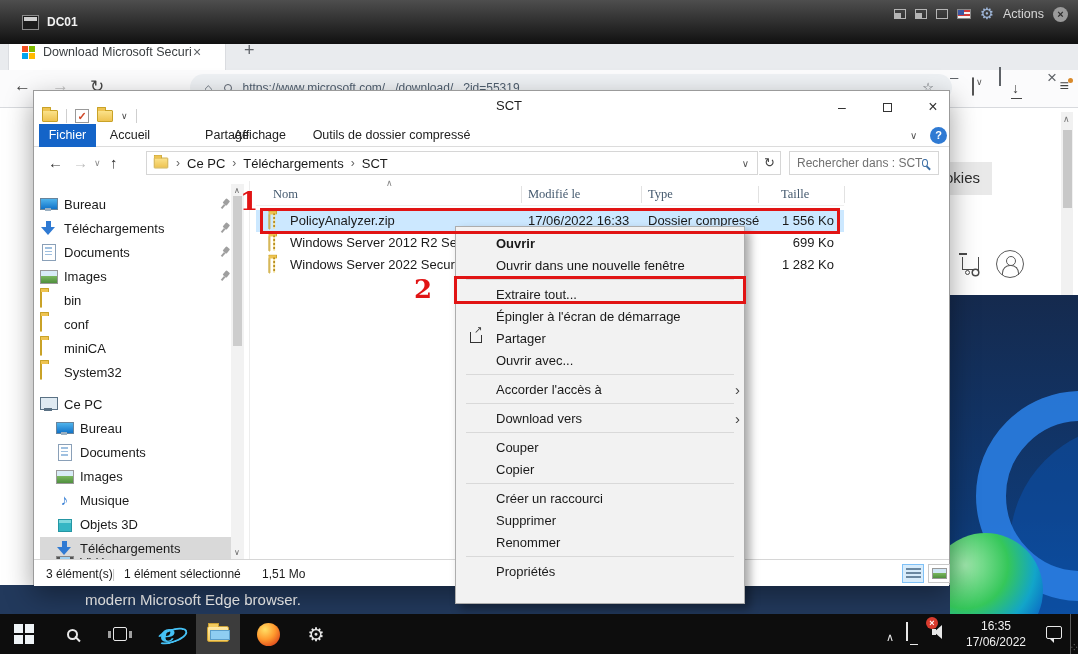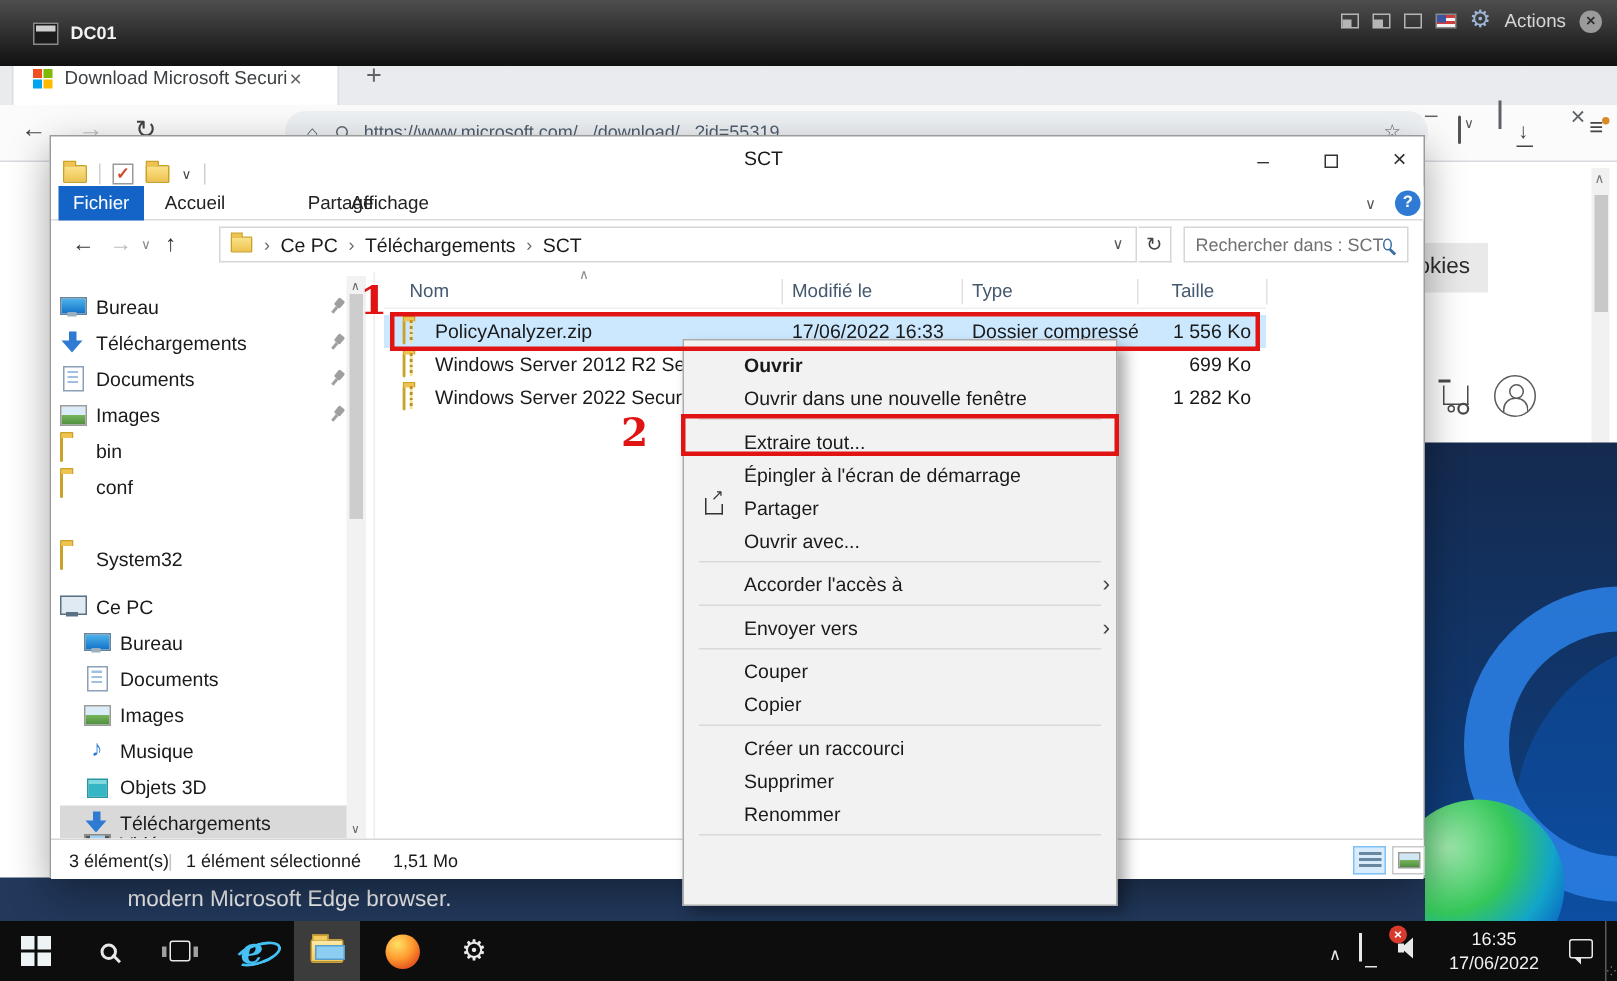--- a/index.html
+++ b/index.html
@@ -127,21 +127,21 @@
   .ic-pc::before { content:""; position:absolute; left:0; top:1px; width:16px; height:11px; background:#dfeaf2; border:1.5px solid #5a7184; }
   .ic-pc::after { content:""; position:absolute; left:4px; top:12px; width:8px; height:3px; background:#5a7184; }
   .ic-vid::before { content:""; position:absolute; left:0; top:2px; width:16px; height:12px; border:1px solid #888; background:linear-gradient(90deg,#555 0 3px, #9fd0f0 3px 13px, #555 13px); }
   .side-scroll { position:absolute; left:197px; top:93px; width:13px; height:375px; background:#f2f2f2; }
   .side-scroll .thumb { position:absolute; left:2px; top:12px; width:9px; height:150px; background:#cdcdcd; }
   .sarr { position:absolute; left:3px; font-size:8px; color:#666; }
   .pane-div { position:absolute; left:215px; top:90px; width:1px; height:378px; background:#ededed; }
 
   
   .hdr { position:absolute; left:222px; top:93px; width:588px; height:22px; font-size:12.5px; color:#44596e; border-bottom:1px solid #f0f0f0; }
-  .hdr span.h { position:absolute; top:3px; }
+  .hdr span.h { position:absolute; top:3px;font-family:Liberation Serif, serif; }
   .hdr .hsep { position:absolute; top:2px; width:1px; height:17px; background:#e2e2e2; }
   .sortcaret { position:absolute; left:130px; top:-6px; font-size:9px; color:#888; }
   .frow { position:absolute; left:222px; width:588px; height:22px; font-size:13px; color:#1a1a1a; }
   .frow.sel { background:#cce8ff; }
   .frow .ic16 { position:absolute; left:12px; top:4px; transform:scale(.95); }
   .fname { position:absolute; left:34px; top:3px; white-space:nowrap; }
   .fmod { position:absolute; left:272px; top:3px; }
   .ftype { position:absolute; left:392px; top:3px; }
   .fsize { position:absolute; left:498px; top:3px; width:80px; text-align:right; }
 
@@ -281,20 +281,21 @@
     <div class="wtitle">SCT</div>
     <div class="wctl" style="left:793px">–</div>
     <div class="wctl" style="left:838px"><span class="box"></span></div>
     <div class="wctl" style="left:884px; font-size:16px;">×</div>
 
     <div class="ribbontabs">
       <span class="rtab file" style="left:5px; width:57px;">Fichier</span>
       <span class="rtab" style="left:70px; width:52px;">Accueil</span>
       <span class="rtab" style="left:128px; width:58px;margin-left:36px;">Partage</span>
       <span class="rtab" style="left:192px; width:68px;">Affichage</span>
+      <span class="rtab" style="left:270px; width:175px;">Outils de dossier compressé</span>
     </div>
     <span class="ribbon-chev">∨</span>
     <span class="helpq">?</span>
 
     <div class="addrrow">
       <span class="addr-ic" style="left:14px">←</span>
       <span class="addr-ic" style="left:39px; color:#bdbdbd">→</span>
       <span class="addr-ic" style="left:60px; font-size:9px; top:11px; color:#888">∨</span>
       <span class="addr-ic" style="left:76px">↑</span>
       <div class="bc-box">
@@ -336,20 +337,24 @@
           <span class="pin"></span>
         </div>
       <div class="sitem" style="top:102px">
           <span class="ic16"><span class="fold"></span></span>
           <span class="lbl">bin</span>
         </div>
       <div class="sitem" style="top:126px">
           <span class="ic16"><span class="fold"></span></span>
           <span class="lbl">conf</span>
         </div>
+      <div class="sitem" style="top:150px">
+          <span class="ic16"><span class="fold"></span></span>
+          <span class="lbl">miniCA</span>
+        </div>
       <div class="sitem" style="top:174px">
           <span class="ic16"><span class="fold"></span></span>
           <span class="lbl">System32</span>
         </div>
 
       <div class="sitem" style="top:206px">
           <span class="ic16 ic-pc"></span>
           <span class="lbl">Ce PC</span>
         </div>
       <div class="sitem" style="top:230px; padding-left:16px">
@@ -453,41 +458,44 @@
     <div class="mi">
         <span>Ouvrir avec...</span>
       </div>
     <div class="msep"></div>
     <div class="mi">
         <span>Accorder l'accès à</span>
         <span class="arrow">›</span>
       </div>
     <div class="msep"></div>
     <div class="mi">
-        <span>Envoyer vers</span>
+        <span>Download vers</span>
         <span class="arrow">›</span>
       </div>
     <div class="msep"></div>
     <div class="mi">
         <span>Couper</span>
       </div>
     <div class="mi">
         <span>Copier</span>
       </div>
     <div class="msep"></div>
     <div class="mi">
         <span>Créer un raccourci</span>
       </div>
     <div class="mi">
         <span>Supprimer</span>
       </div>
     <div class="mi">
         <span>Renommer</span>
       </div>
     <div class="msep"></div>
+    <div class="mi">
+        <span>Propriétés</span>
+      </div>
   </div>
 
   <div class="abs annot redrect" style="left:260px; top:208px; width:580px; height:26px;"></div>
   <div class="abs annot redrect" style="left:454px; top:276px; width:292px; height:28px;"></div>
   <div class="abs annot reddigit" style="left:240px; top:186px;">1</div>
   <div class="abs annot reddigit" style="left:414px; top:274px;">2</div>
 
   <div class="taskbar">
     <div class="tb-slot" style="left:2px">
         <span class="winlogo">

